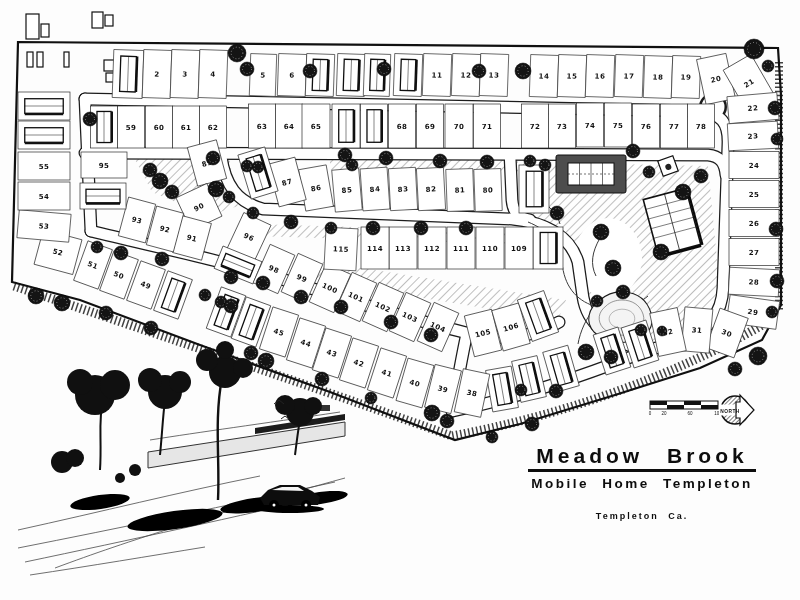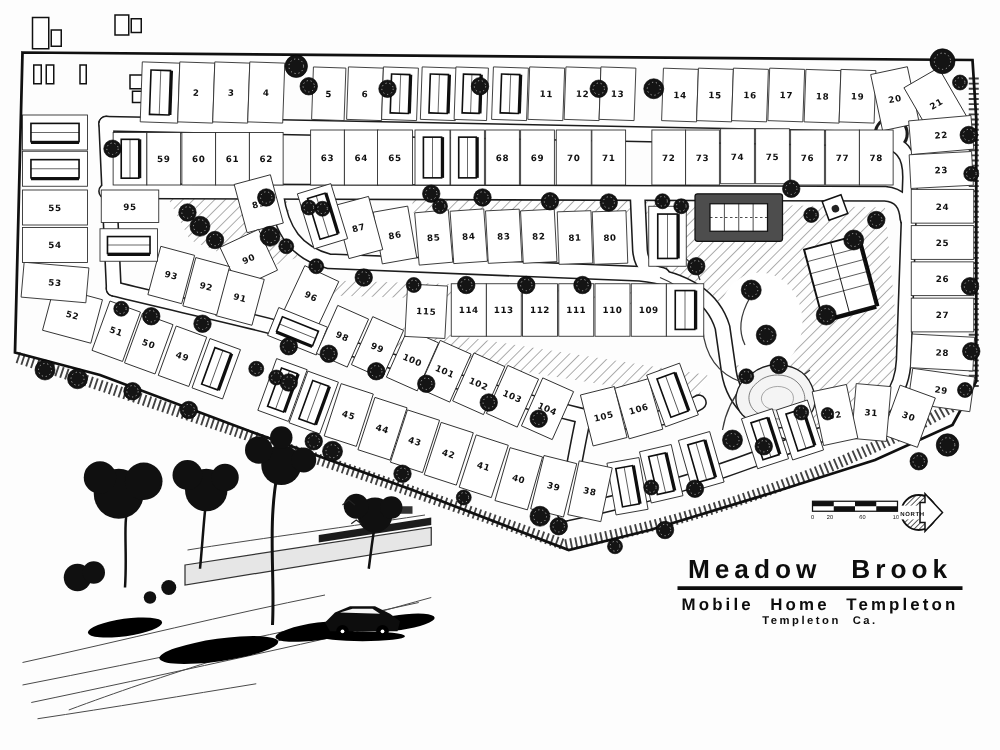--- a/index.html
+++ b/index.html
@@ -9,25 +9,25 @@
   .lot{fill:#ffffff;stroke:#2b2b2b;stroke-width:0.7;}
   .lotnum{font:bold 7px "DejaVu Sans",sans-serif;fill:#111;text-anchor:middle;letter-spacing:0.5px;}
   .home{fill:#ffffff;stroke:#0f0f0f;stroke-width:1.3;}
   .homeline{stroke:#0f0f0f;stroke-width:0.5;}
   .homeshadow{stroke:#0f0f0f;stroke-width:2;}
   .road-b{fill:none;stroke:#1c1c1c;stroke-width:13;stroke-linecap:round;stroke-linejoin:round;}
   .road-w{fill:none;stroke:#ffffff;stroke-width:10.5;stroke-linecap:round;stroke-linejoin:round;}
   .walk{fill:none;stroke:#3a3a3a;stroke-width:1;}
   .sk{fill:none;stroke:#4a4a4a;stroke-width:0.8;}
   .bldg{fill:#fff;stroke:#111;stroke-width:1.2;}
-  .title-block{position:absolute;left:530px;top:444px;width:252px;text-align:center;color:#0d0d0d;}
+  .title-block{position:absolute;left:516px;top:444px;width:252px;text-align:center;color:#0d0d0d;}
   .tb-name{display:inline-block;font-size:21px;font-weight:bold;letter-spacing:4px;word-spacing:14px;
            border-bottom:3px solid #0d0d0d;padding:0 8px 1px 8px;}
   .tb-sub{font-size:13.5px;font-weight:bold;letter-spacing:2.5px;word-spacing:7px;margin-top:4px;}
-  .tb-loc{font-size:9px;font-weight:bold;letter-spacing:2px;word-spacing:5px;margin-top:0;}
+  .tb-loc{font-size:9px;font-weight:bold;letter-spacing:2px;word-spacing:5px;margin-top:20px;}
 </style>
 </head>
 <body>
 
 <div class="stage">
 <svg width="800" height="600" viewBox="0 0 800 600">
   <defs>
     <pattern id="hatch" width="6" height="6" patternUnits="userSpaceOnUse" patternTransform="rotate(45)">
       <rect width="6" height="6" fill="#ffffff"></rect>
       <line x1="0" y1="0" x2="0" y2="6" stroke="#555" stroke-width="1.5"></line>

